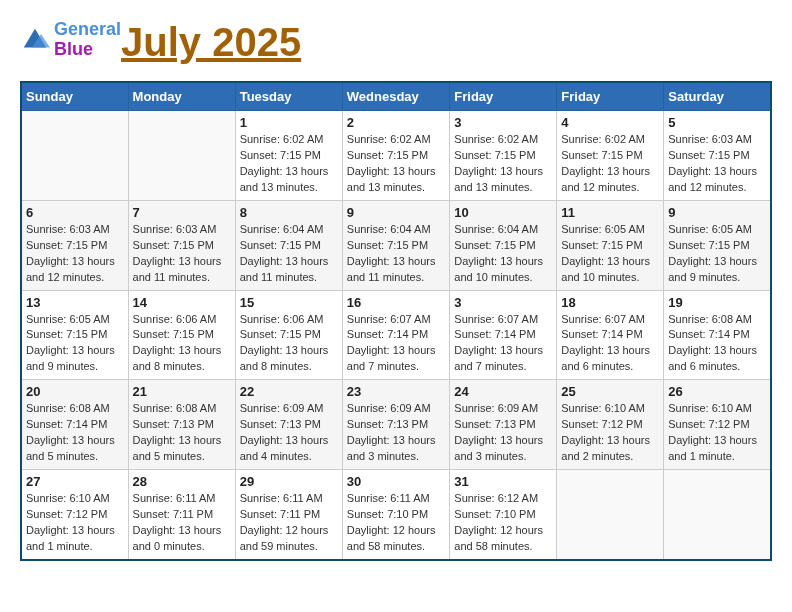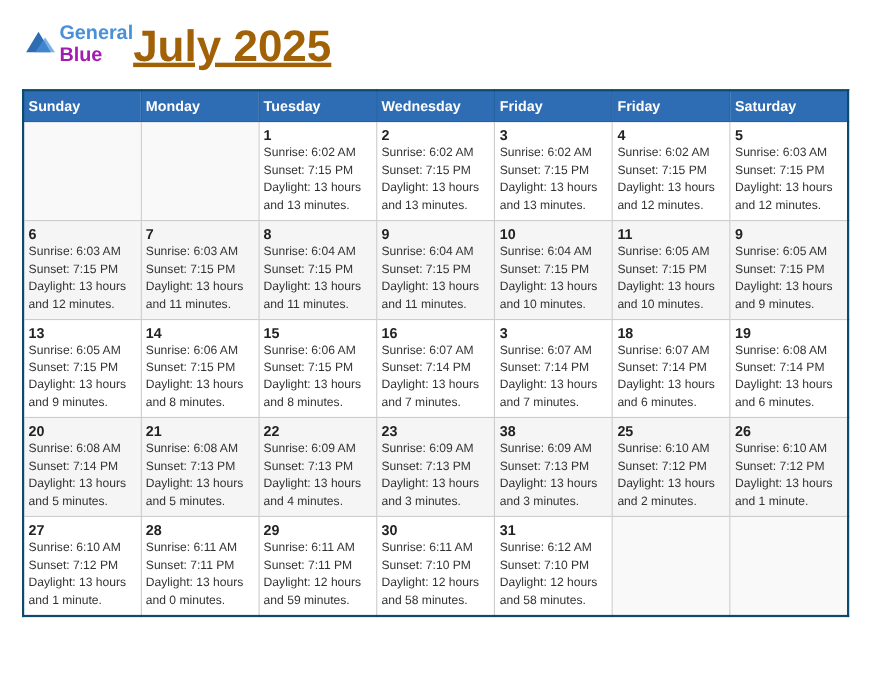--- a/index.html
+++ b/index.html
@@ -263,21 +263,21 @@
 Sunset: 7:13 PM
 Daylight: 13 hours and 4 minutes.</div>
         </td>
         <td>
           <span class="day-num">23</span>
           <div class="day-info">Sunrise: 6:09 AM
 Sunset: 7:13 PM
 Daylight: 13 hours and 3 minutes.</div>
         </td>
         <td>
-          <span class="day-num">38</span>
+          <span class="day-num">24</span>
           <div class="day-info">Sunrise: 6:09 AM
 Sunset: 7:13 PM
 Daylight: 13 hours and 3 minutes.</div>
         </td>
         <td>
           <span class="day-num">25</span>
           <div class="day-info">Sunrise: 6:10 AM
 Sunset: 7:12 PM
 Daylight: 13 hours and 2 minutes.</div>
         </td>

